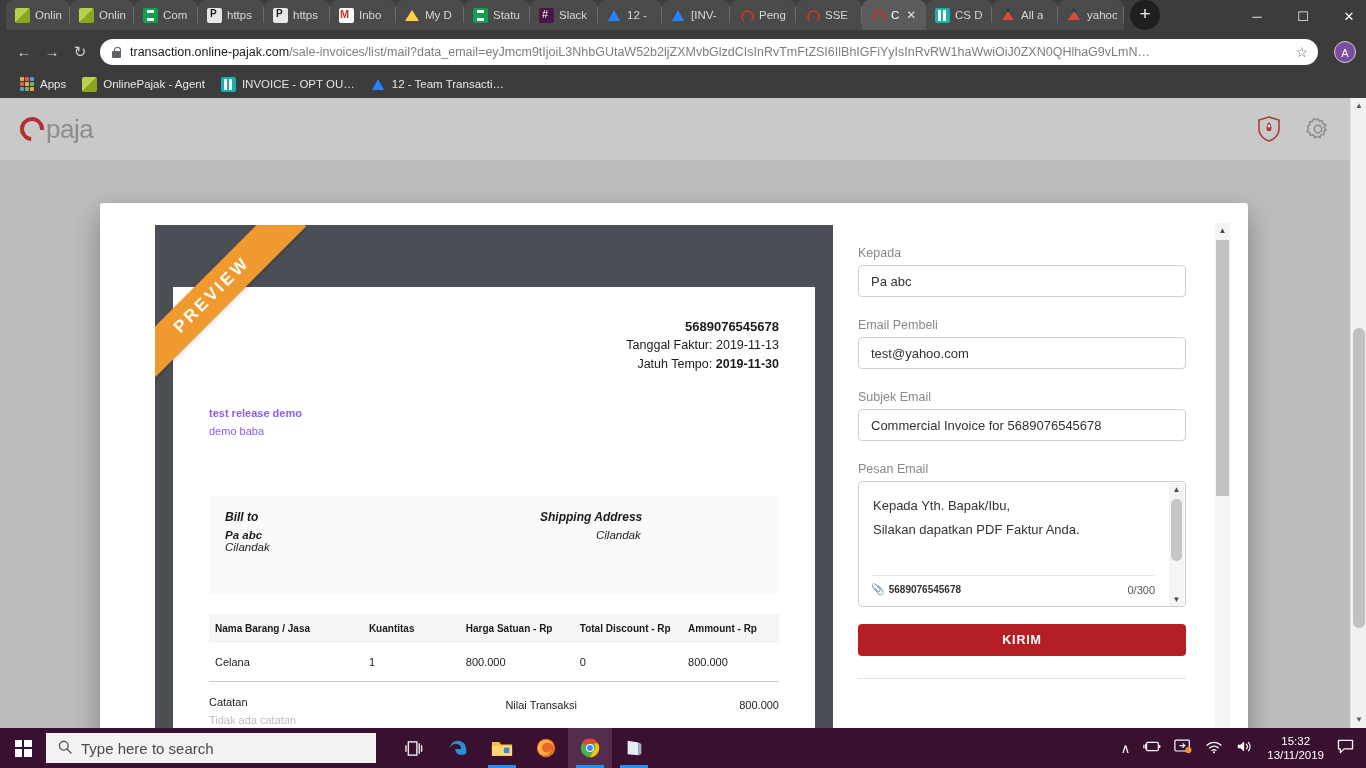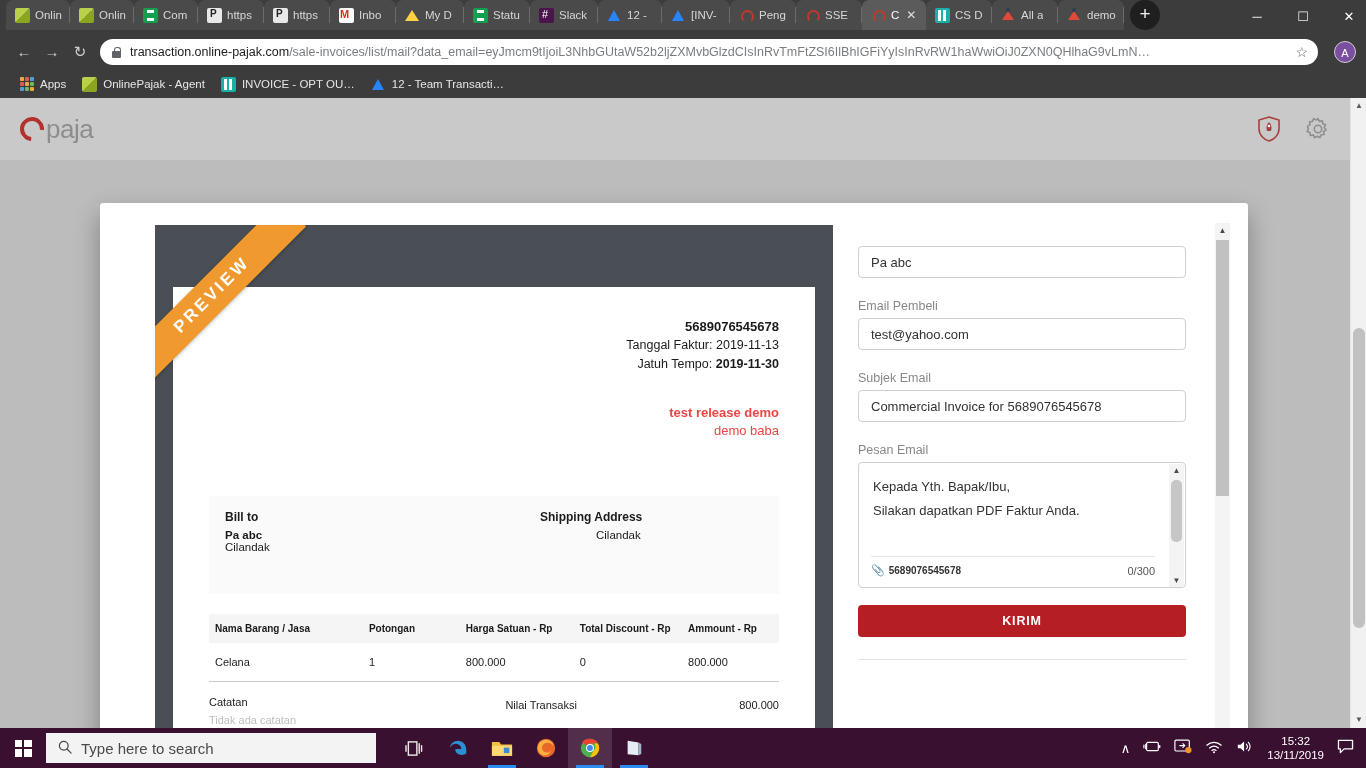--- a/index.html
+++ b/index.html
@@ -225,29 +225,30 @@
     transform: rotate(-45deg);
     color: #ffffff;
     font-size: 17px; font-weight: bold; letter-spacing: 3px;
     text-align: center; line-height: 36px;
     box-shadow: 0 1px 4px rgba(0,0,0,0.25);
     z-index: 5;
   }
   .inv-head { text-align: right; font-size: 12.5px; color: #1b1b1b; line-height: 19px; }
   .inv-head .num { font-weight: bold; font-size: 13px; }
   .inv-head b { font-weight: bold; }
-  .inv-party { margin-top: 30px; font-size: 13px; color: #ef4444; line-height: 18px; text-align: right; }
+  .inv-party { margin-top: 30px; font-size: 11px; color: #8b5cf6; line-height: 18px; }
   .inv-party .pname { font-weight: bold; }
   .addr-block {
     margin-top: 56px;
     background: #fafafa;
     padding: 14px 16px 22px 16px;
     display: flex;
     font-size: 11.5px; color: #1b1b1b;
     height: 98px;
+    font-style: italic;
   }
   .addr-col { width: 50%; }
   .addr-col.right { text-align: left; }
   .addr-title { font-weight: bold; font-size: 12px; margin-bottom: 5px; }
   .addr-col.right .addr-title { margin-left: 46px; }
   .addr-col.right .addr-line { margin-left: 102px; }
   .addr-line.bold { font-weight: bold; }
 
   .items-table { width: 100%; margin-top: 20px; border-collapse: collapse; font-size: 10.5px; color: #1b1b1b; }
   .items-table thead th {
@@ -430,21 +431,21 @@
       <div class="tab" style="width:66px">
           <span class="favicon fi-book"></span>
           <span class="tlabel">CS D</span>
         </div>
       <div class="tab" style="width:66px">
           <span class="favicon fi-tri"></span>
           <span class="tlabel">All a</span>
         </div>
       <div class="tab" style="width:66px">
           <span class="favicon fi-tri"></span>
-          <span class="tlabel">demo</span>
+          <span class="tlabel">yahoo</span>
         </div>
       <div class="newtab">+</div>
       <div class="winbtns">
         <div class="winbtn">─</div>
         <div class="winbtn">☐</div>
         <div class="winbtn close">✕</div>
       </div>
     </div>
 
     <div class="omnibar">
@@ -546,21 +547,21 @@
               <div class="addr-col right">
                 <div class="addr-title">Shipping Address</div>
                 <div class="addr-line">Cilandak</div>
               </div>
             </div>
 
             <table class="items-table">
               <thead>
                 <tr>
                   <th class="col-name">Nama Barang / Jasa</th>
-                  <th class="col-qty">Potongan</th>
+                  <th class="col-qty">Kuantitas</th>
                   <th class="col-price">Harga Satuan - Rp</th>
                   <th class="col-disc">Total Discount - Rp</th>
                   <th class="col-amt">Ammount - Rp</th>
                 </tr>
               </thead>
               <tbody>
                 <tr>
                   <td>Celana</td>
                   <td>1</td>
                   <td>800.000</td>
@@ -583,20 +584,21 @@
 
               </div>
             </div>
 
           </div>
         </div>
 
         <div class="form-pane">
 
           <div class="field">
+            <div class="field-label">Kepada</div>
             <input class="field-input" type="text" value="Pa abc" style="">
           </div>
 
           <div class="field">
             <div class="field-label">Email Pembeli</div>
             <input class="field-input" type="text" value="test@yahoo.com" style="">
           </div>
 
           <div class="field">
             <div class="field-label">Subjek Email</div>

